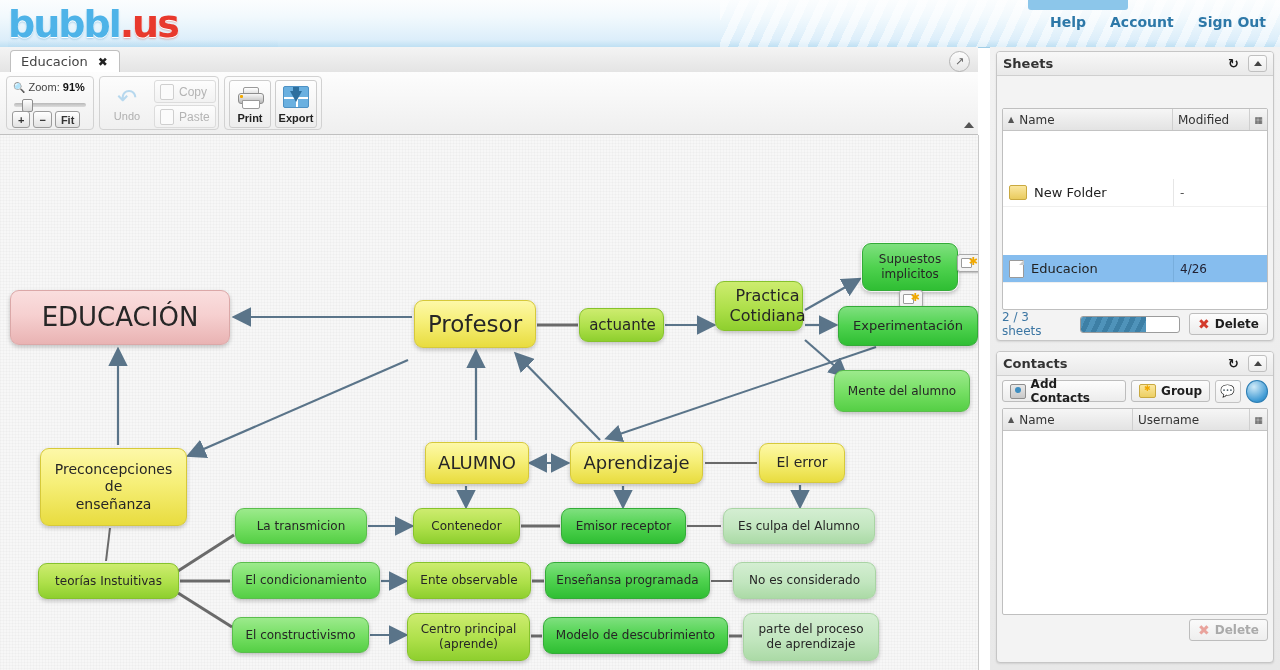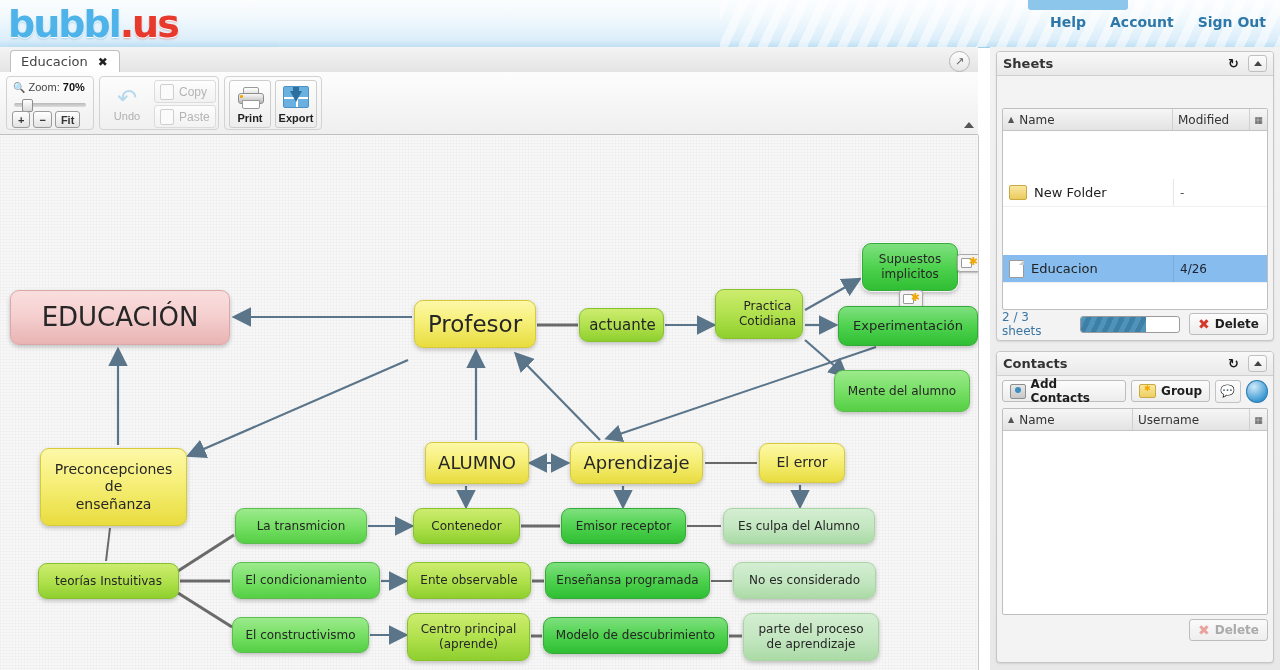--- a/index.html
+++ b/index.html
@@ -254,21 +254,21 @@
       </div>
       <div class="expand-btn">↗</div>
     </div>
 
     <div class="toolbar">
 
       <div class="tgroup zoomgrp">
         <div class="zoomlbl">
           <span class="mag">🔍</span>
           <span>Zoom:</span>
-          <b>70%</b>
+          <b>91%</b>
         </div>
         <div class="zslider">
           <div class="ztrack"></div>
           <div class="zhandle"></div>
         </div>
         <div class="zbtns">
           <div class="zbtn">+</div>
           <div class="zbtn">−</div>
           <div class="zbtn">Fit</div>
         </div>
@@ -399,21 +399,21 @@
 
           <line x1="531" y1="501" x2="542" y2="501" stroke="#6a6a6a" stroke-width="3"></line>
 
           <line x1="729" y1="501" x2="742" y2="501" stroke="#6a6a6a" stroke-width="3"></line>
         </g>
       </svg>
       <div id="node-layer">
           <div class="node n-pink" style="left: 10px; top: 155px; width: 220px; height: 55px; font-size: 26px;"><span>EDUCACIÓN</span></div>
           <div class="node n-yellow" style="left: 414px; top: 165px; width: 122px; height: 48px; font-size: 23px;"><span>Profesor</span></div>
           <div class="node n-ygreen" style="left: 579px; top: 173px; width: 85px; height: 34px; font-size: 15px; padding-left: 9px;"><span>actuante</span></div>
-          <div class="node n-ygreen" style="left: 715px; top: 154px; width: 88px; height: 50px; font-size: 12px; padding-left: 24px;"><span>Practica
+          <div class="node n-ygreen" style="left: 715px; top: 146px; width: 88px; height: 50px; font-size: 16px; padding-left: 24px;"><span>Practica
 Cotidiana</span></div>
           <div class="node n-green sel" style="left: 862px; top: 108px; width: 96px; height: 48px; font-size: 12px;"><span>Supuestos
 implicitos</span><span class="handle" style="right: -24px; top: 10px;"><span class="mini"></span><span class="st">✱</span></span><span class="handle" style="left: 36px; bottom: -18px;"><span class="mini"></span><span class="st">✱</span></span></div>
           <div class="node n-green" style="left: 838px; top: 171px; width: 140px; height: 40px; font-size: 13px;"><span>Experimentación</span></div>
           <div class="node n-green-l" style="left: 834px; top: 235px; width: 136px; height: 42px; font-size: 12px;"><span>Mente del alumno</span></div>
           <div class="node n-yellow" style="left: 40px; top: 313px; width: 147px; height: 78px; font-size: 14px;"><span>Preconcepciones
  de
 enseñanza</span></div>
           <div class="node n-ygreen" style="left: 38px; top: 428px; width: 141px; height: 36px; font-size: 12px;"><span>teorías Instuitivas</span></div>
           <div class="node n-yellow" style="left: 425px; top: 307px; width: 104px; height: 42px; font-size: 18px; border-radius: 7px;"><span>ALUMNO</span></div>

